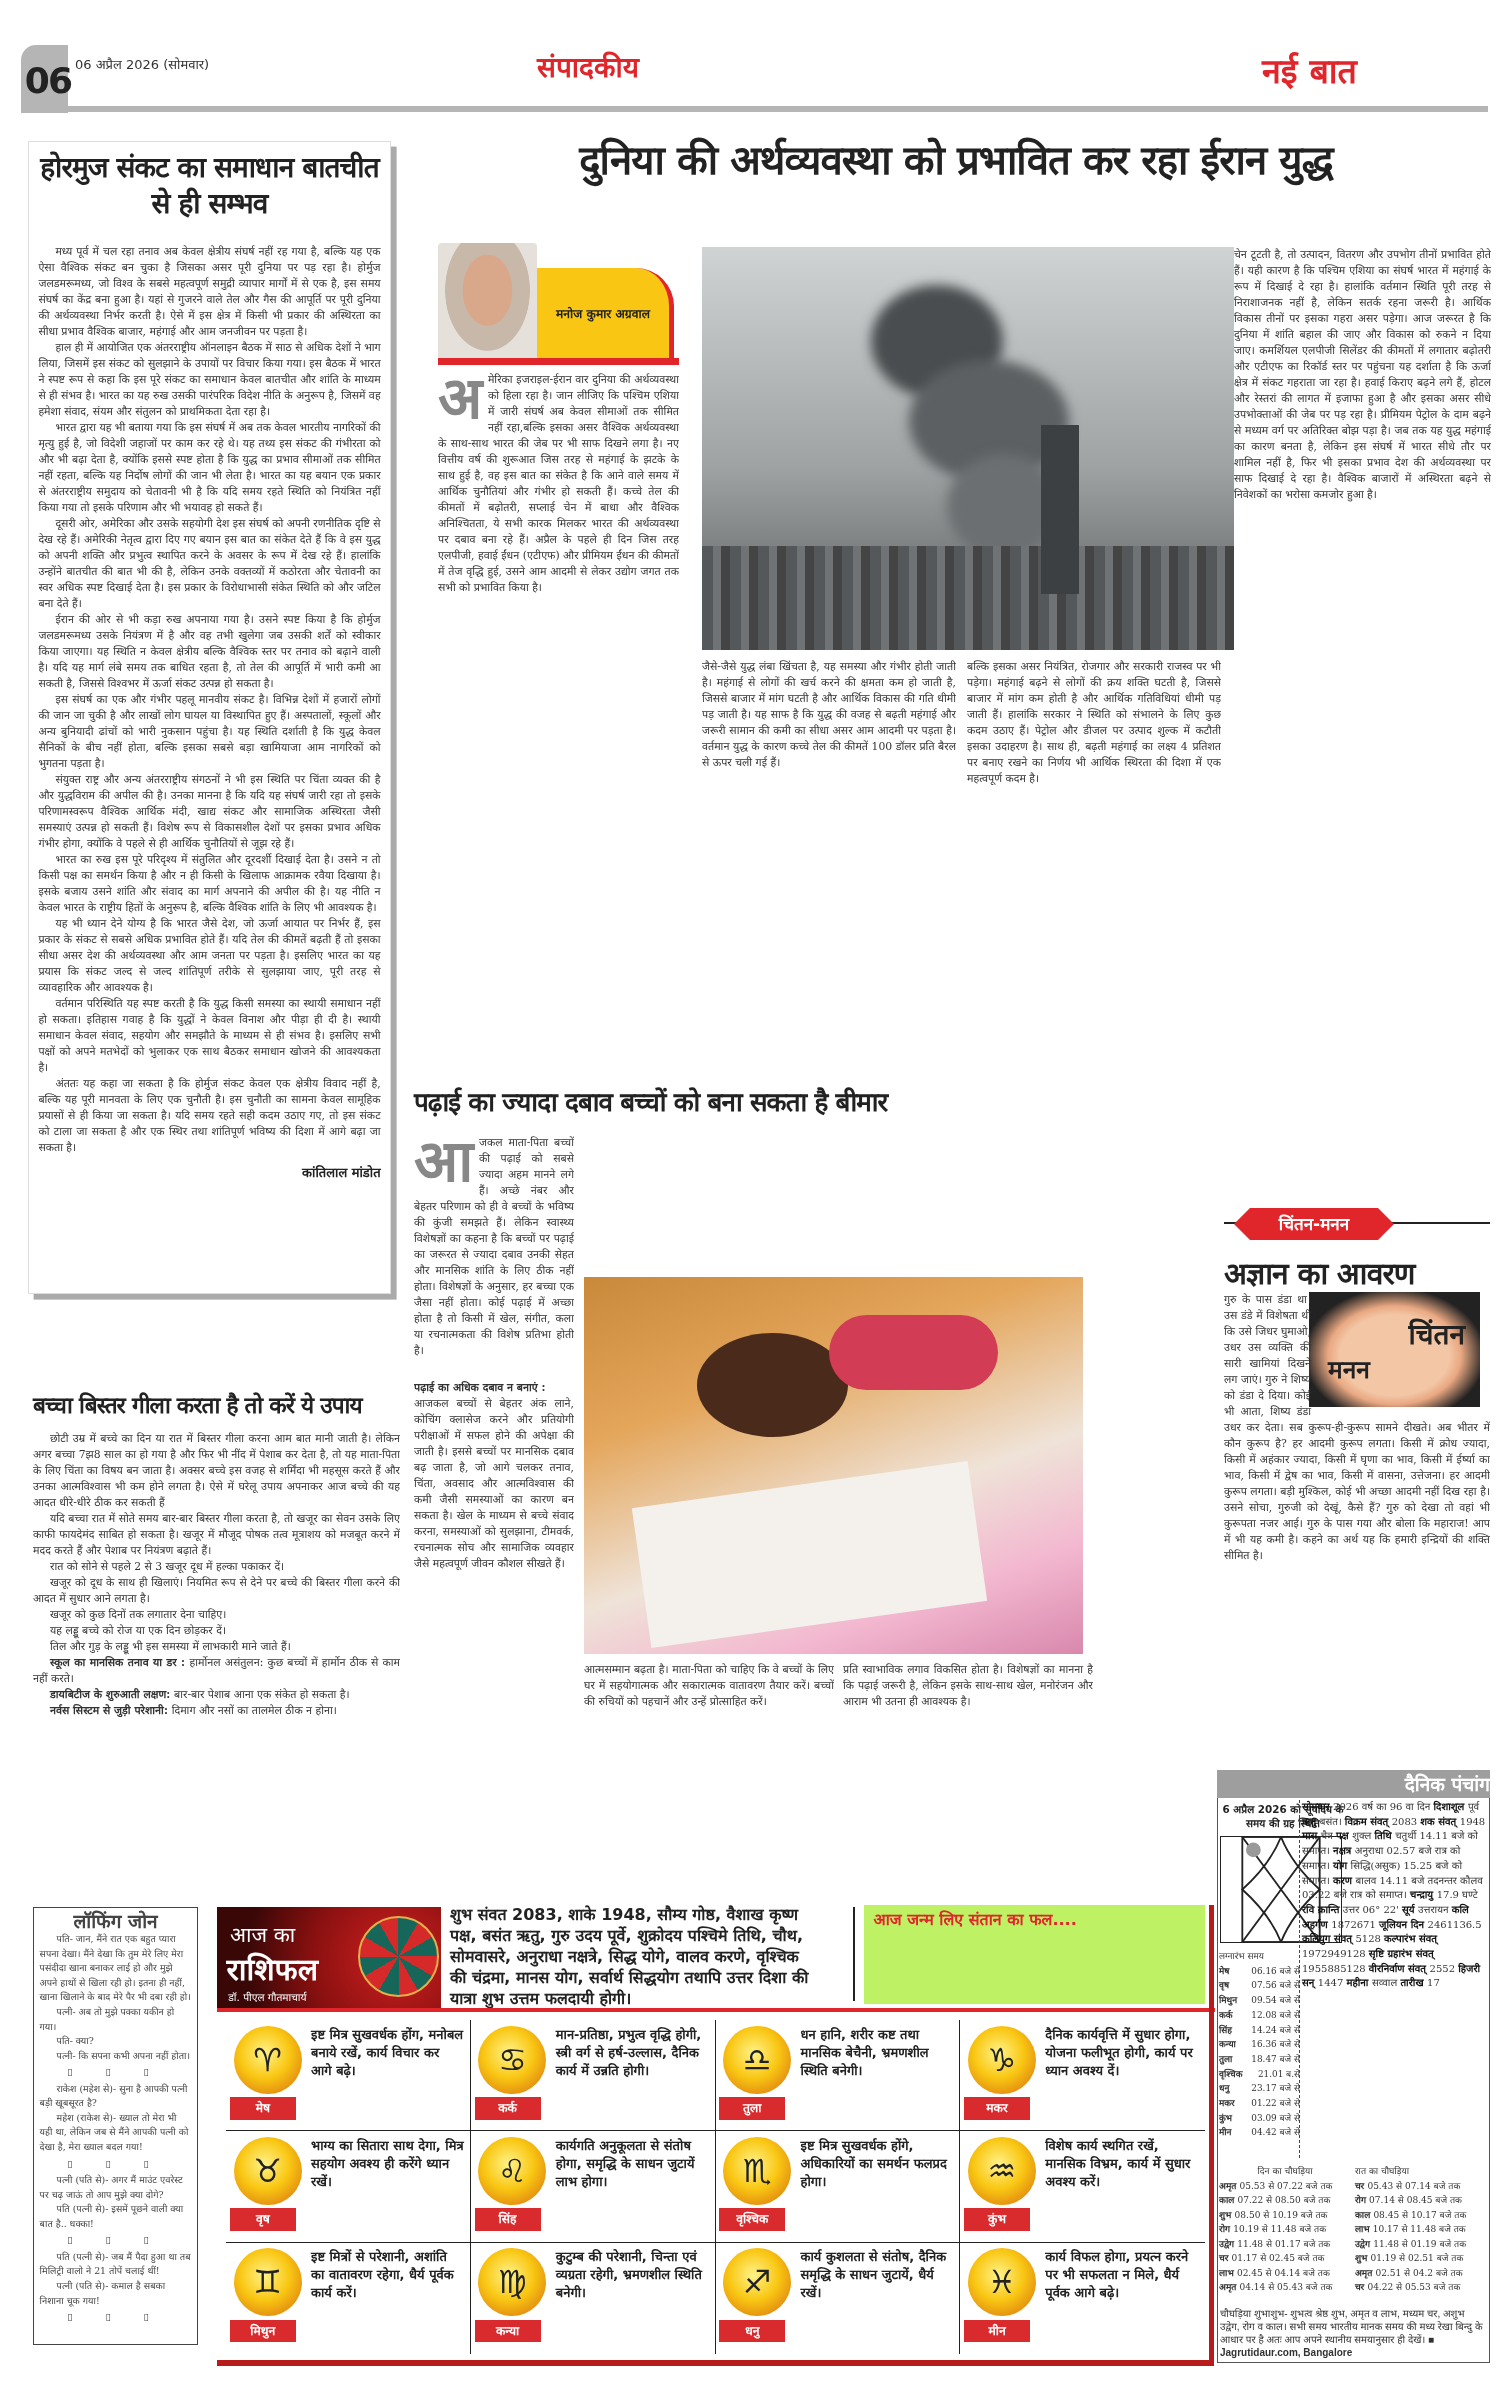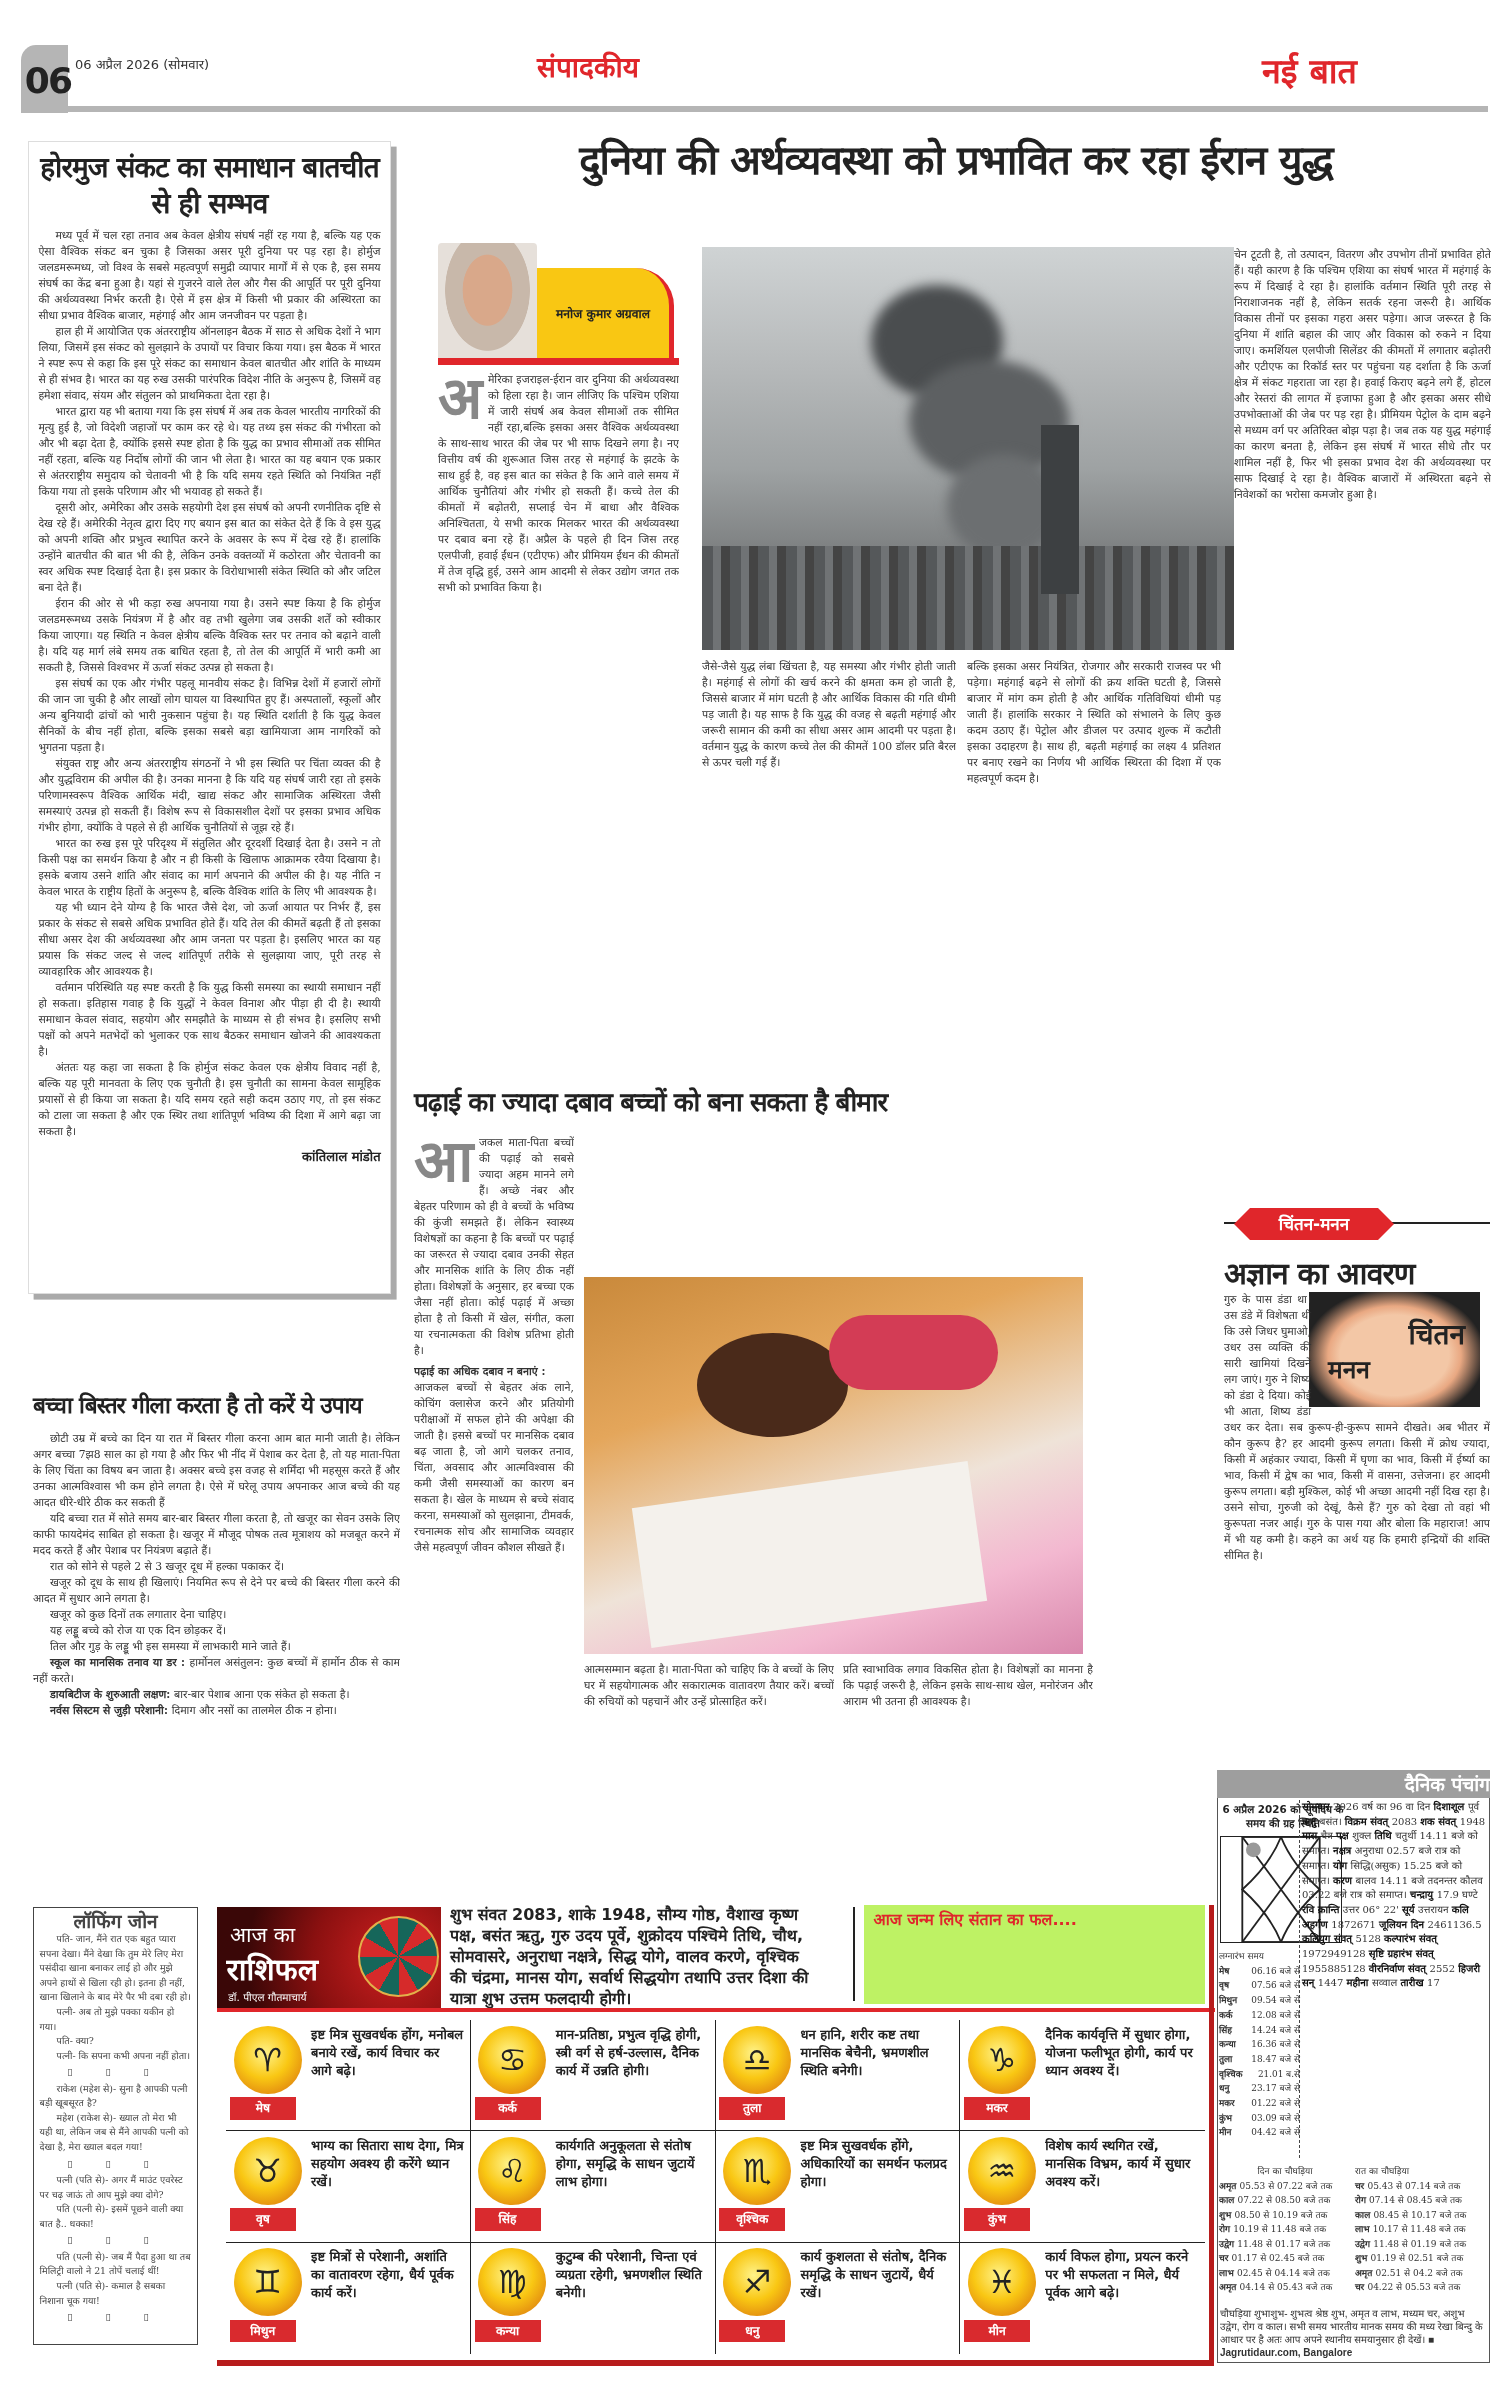--- a/index.html
+++ b/index.html
@@ -9,21 +9,21 @@
 .body-text p{text-indent:17px;margin-bottom:0}
 .hl{font-family:"DejaVu Sans",sans-serif;font-weight:bold;color:#222;letter-spacing:-0.9px}
 
 .pg-num{left:21px;top:45px;width:47px;height:68px;background:#b5b5b5;border-radius:15px 0 0 0;font-size:36px;font-weight:bold;color:#222;padding:15px 0 0 3.8px;letter-spacing:-1.9px}
 .date{left:75px;top:55px;font-size:13px;color:#333}
 .topbar{left:68px;top:106px;width:1420px;height:5.6px;background:#b5b5b5}
 .section{left:537px;top:47px;font-size:28px;font-weight:bold;color:#e0262b}
 .brand{left:1262px;top:47px;font-size:34px;font-weight:bold;color:#e0262b}
 
 .edbox{left:28px;top:141px;width:363px;height:1153px;border:0.9px solid #ddd;box-shadow:5.6px 5.6px 0 #aaa;padding:7.5px 9.4px}
-.edbox h1{font-size:28px;line-height:36px;text-align:center;margin-bottom:6px}
+.edbox h1{font-size:28px;line-height:36px;text-align:center;margin-bottom:22px}
 .byline-r{text-align:right;font-weight:bold;font-size:13px;margin-top:7.5px;font-family:"DejaVu Sans",sans-serif}
 
 .main-hl{left:424px;top:132px;width:1064px;font-size:40px;line-height:56px;text-align:center}
 .author-photo{left:438px;top:243px;width:99px;height:118px;background:radial-gradient(ellipse at 50% 40%,#d9a88a 0 35%,#c8b8aa 36% 60%,#e6e0da 61%);border-radius:3.8px}
 .author-tag{left:537px;top:268px;width:137px;height:90px;background:#f9c713;border-radius:0 38px 0 0;border-right:5.6px solid #e0262b;display:flex;align-items:center;justify-content:center;font-size:12.2px;font-weight:bold;color:#222}
 .author-bar{left:438px;top:358px;width:241px;height:6.6px;background:#e0262b}
 .dropcap{font-size:58px;line-height:53px;color:#888;float:left;margin:0 5.6px 0 0;font-weight:bold}
 .photo1{left:702px;top:247px;width:532px;height:403px;background:linear-gradient(180deg,#cfd3d4 0%,#b6b9ba 30%,#9ea2a3 55%,#7e8182 75%,#5b5d5e 100%)}
 .smoke{position:absolute;border-radius:50%;background:#4a4d4f;filter:blur(5.6px)}
 .col{position:absolute}
@@ -124,21 +124,21 @@
 <div class="col body-text" style="left:967px;top:659px;width:254px;height:405px;overflow:hidden">बल्कि इसका असर नियंत्रित, रोजगार और सरकारी राजस्व पर भी पड़ेगा। महंगाई बढ़ने से लोगों की क्रय शक्ति घटती है, जिससे बाजार में मांग कम होती है और आर्थिक गतिविधियां धीमी पड़ जाती हैं। हालांकि सरकार ने स्थिति को संभालने के लिए कुछ कदम उठाए हैं। पेट्रोल और डीजल पर उत्पाद शुल्क में कटौती इसका उदाहरण है। साथ ही, बढ़ती महंगाई का लक्ष्य 4 प्रतिशत पर बनाए रखने का निर्णय भी आर्थिक स्थिरता की दिशा में एक महत्वपूर्ण कदम है।</div>
 <div class="col body-text" style="left:1234px;top:247px;width:257px;height:880px;overflow:hidden">
   <span>चेन टूटती है, तो उत्पादन, वितरण और उपभोग तीनों प्रभावित होते हैं। यही कारण है कि पश्चिम एशिया का संघर्ष भारत में महंगाई के रूप में दिखाई दे रहा है। हालांकि वर्तमान स्थिति पूरी तरह से निराशाजनक नहीं है, लेकिन सतर्क रहना जरूरी है। आर्थिक विकास तीनों पर इसका गहरा असर पड़ेगा। आज जरूरत है कि दुनिया में शांति बहाल की जाए और विकास को रुकने न दिया जाए।</span>
   <span>कमर्शियल एलपीजी सिलेंडर की कीमतों में लगातार बढ़ोतरी और एटीएफ का रिकॉर्ड स्तर पर पहुंचना यह दर्शाता है कि ऊर्जा क्षेत्र में संकट गहराता जा रहा है। हवाई किराए बढ़ने लगे हैं, होटल और रेस्तरां की लागत में इजाफा हुआ है और इसका असर सीधे उपभोक्ताओं की जेब पर पड़ रहा है। प्रीमियम पेट्रोल के दाम बढ़ने से मध्यम वर्ग पर अतिरिक्त बोझ पड़ा है। जब तक यह युद्ध महंगाई का कारण बनता है, लेकिन इस संघर्ष में भारत सीधे तौर पर शामिल नहीं है, फिर भी इसका प्रभाव देश की अर्थव्यवस्था पर साफ दिखाई दे रहा है। वैश्विक बाजारों में अस्थिरता बढ़ने से निवेशकों का भरोसा कमजोर हुआ है।</span>
 </div>
 
 <div class="abs story2-hl hl">पढ़ाई का ज्यादा दबाव बच्चों को बना सकता है बीमार</div>
 <div class="col body-text" style="left:414px;top:1135px;width:160px;height:753px;overflow:hidden">
   <span class="dropcap">आ</span>
   <span>जकल माता-पिता बच्चों की पढ़ाई को सबसे ज्यादा अहम मानने लगे हैं। अच्छे नंबर और बेहतर परिणाम को ही वे बच्चों के भविष्य की कुंजी समझते हैं। लेकिन स्वास्थ्य विशेषज्ञों का कहना है कि बच्चों पर पढ़ाई का जरूरत से ज्यादा दबाव उनकी सेहत और मानसिक शांति के लिए ठीक नहीं होता। विशेषज्ञों के अनुसार, हर बच्चा एक जैसा नहीं होता। कोई पढ़ाई में अच्छा होता है तो किसी में खेल, संगीत, कला या रचनात्मकता की विशेष प्रतिभा होती है।</span>
-  <b style="display:block;margin-top:5px">पढ़ाई का अधिक दबाव न बनाएं :</b>
+  <b style="display:block;margin-top:21px">पढ़ाई का अधिक दबाव न बनाएं :</b>
   <span>आजकल बच्चों से बेहतर अंक लाने, कोचिंग क्लासेज करने और प्रतियोगी परीक्षाओं में सफल होने की अपेक्षा की जाती है। इससे बच्चों पर मानसिक दबाव बढ़ जाता है, जो आगे चलकर तनाव, चिंता, अवसाद और आत्मविश्वास की कमी जैसी समस्याओं का कारण बन सकता है। खेल के माध्यम से बच्चे संवाद करना, समस्याओं को सुलझाना, टीमवर्क, रचनात्मक सोच और सामाजिक व्यवहार जैसे महत्वपूर्ण जीवन कौशल सीखते हैं।</span>
 </div>
 <div class="abs photo2">
   <div style="position:absolute;left:113px;top:56px;width:151px;height:104px;border-radius:50%;background:#4a2a1a"></div>
   <div style="position:absolute;left:245px;top:38px;width:169px;height:75px;background:#d33c55;border-radius:38px"></div>
   <div style="position:absolute;left:56px;top:207px;width:339px;height:141px;background:#f4f1ec;transform:rotate(-8deg)"></div>
 </div>
 <div class="col body-text" style="left:584px;top:1662px;width:250px;height:226px;overflow:hidden">आत्मसम्मान बढ़ता है। माता-पिता को चाहिए कि वे बच्चों के लिए घर में सहयोगात्मक और सकारात्मक वातावरण तैयार करें। बच्चों की रुचियों को पहचानें और उन्हें प्रोत्साहित करें।</div>
 <div class="col body-text" style="left:843px;top:1662px;width:250px;height:226px;overflow:hidden">प्रति स्वाभाविक लगाव विकसित होता है। विशेषज्ञों का मानना है कि पढ़ाई जरूरी है, लेकिन इसके साथ-साथ खेल, मनोरंजन और आराम भी उतना ही आवश्यक है।</div>
 

